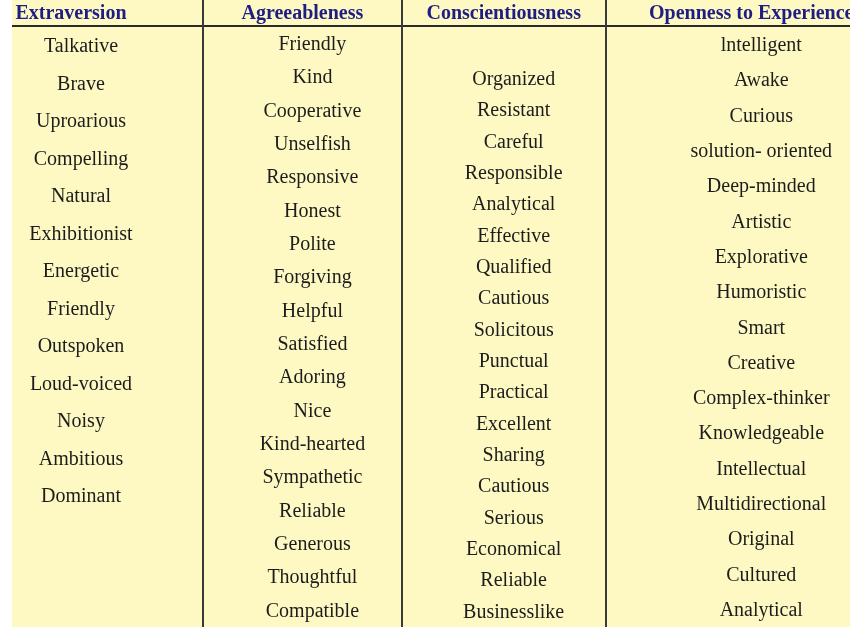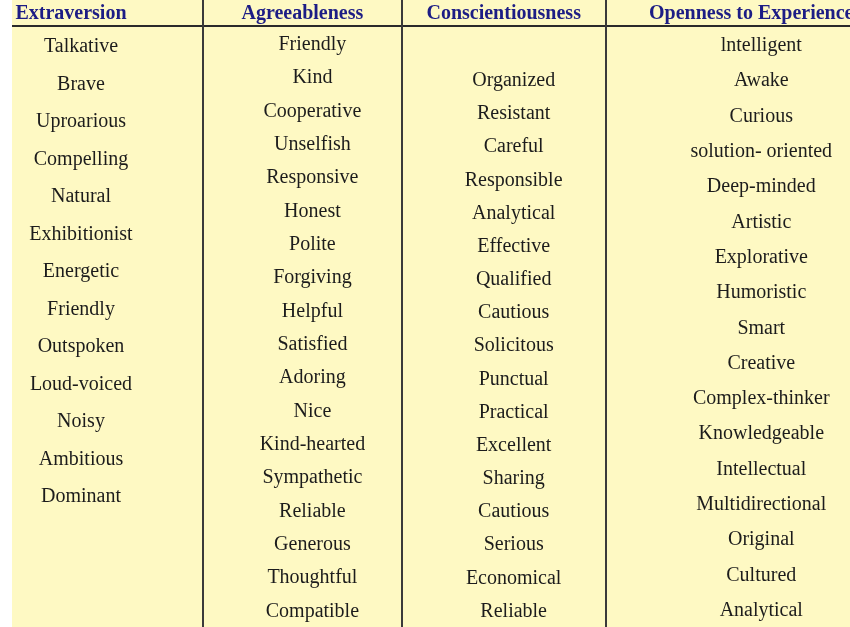--- a/index.html
+++ b/index.html
@@ -112,20 +112,21 @@
         <div class="cell">Cautious</div>
         <div class="cell">Solicitous</div>
         <div class="cell">Punctual</div>
         <div class="cell">Practical</div>
         <div class="cell">Excellent</div>
         <div class="cell">Sharing</div>
         <div class="cell">Cautious</div>
         <div class="cell">Serious</div>
         <div class="cell">Economical</div>
         <div class="cell">Reliable</div>
+        <div class="cell">Businesslike</div>
       </div>
   </div>
 
   <div class="col col-4">
     <div class="col-header">Openness to Experience</div>
     <div class="cells">
         <div class="cell">lntelligent</div>
         <div class="cell">Awake</div>
         <div class="cell">Curious</div>
         <div class="cell">solution- oriented</div>

